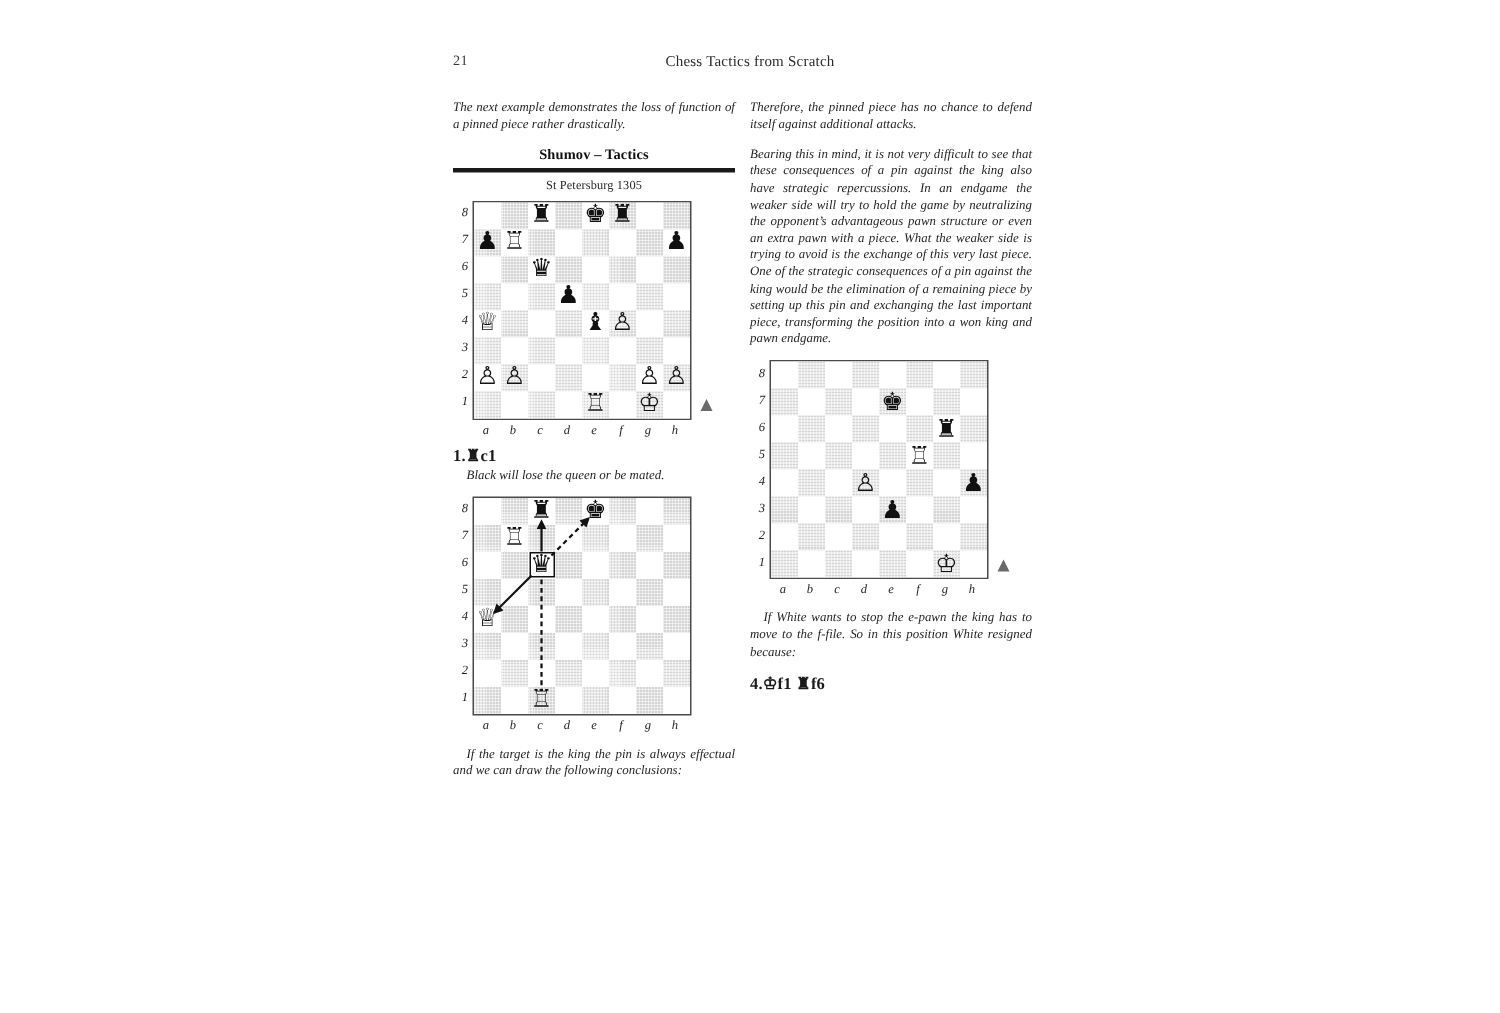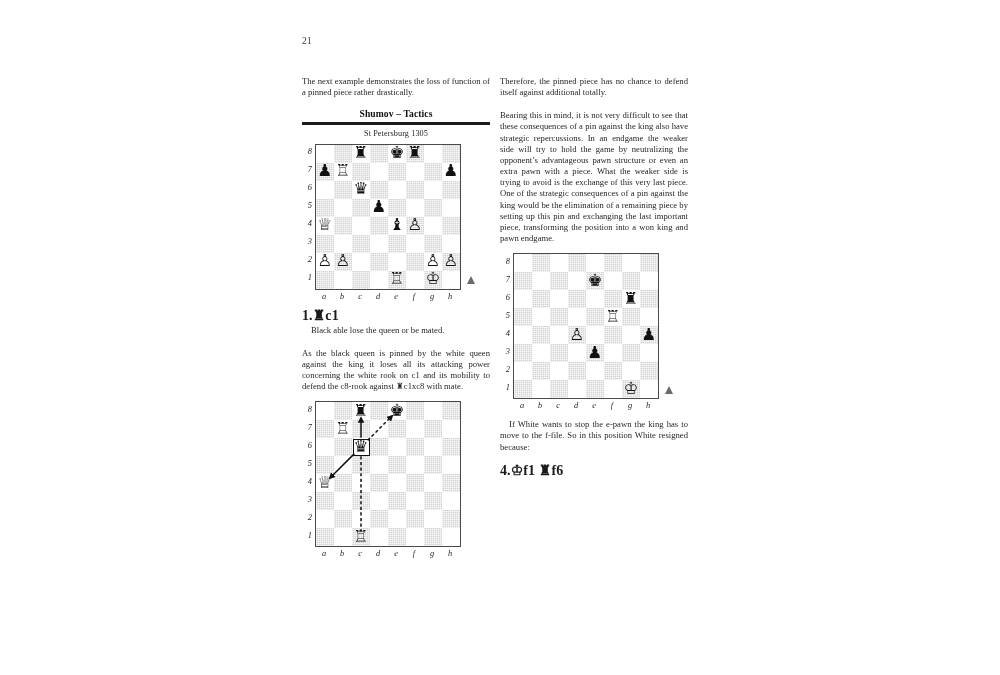--- a/index.html
+++ b/index.html
@@ -30,27 +30,28 @@
     letter-spacing:.15px;
   }
   
   .col{
     position:absolute;top:64px;width:188px;
   }
   .col-left{left:302px;}
   .col-right{left:500px;}
 
   p.txt{
-    margin:12px 0 9px 0;
+    margin:2px 0 9px 0;
     font-size:8.6px;
     line-height:11.15px;
     text-align:justify;
     text-justify:inter-word;
     color:#1f1f1f;
     letter-spacing:.02px;
+    font-style:italic;
   }
   p.indent{text-indent:9px;}
   p.tight{margin-bottom:0;}
 
   
   .gamehead{
     margin:10px 0 0 0;
     text-align:center;
   }
   .gamehead .players{
@@ -108,36 +109,37 @@
     border-right:4.6px solid transparent;
     border-bottom:8px solid #6a6a6a;
   }
   .hl-box{
     position:absolute;
     border:1.4px solid #111;
     box-sizing:border-box;
     background:transparent;
   }
   .movetext{
-    font-size:14px;
+    font-size:11px;
     font-weight:bold;
     margin:4px 0 0 0;
     letter-spacing:.1px;
   }
   svg.arrows{
     position:absolute;left:0;top:0;overflow:visible;
   }
 </style>
 </head>
 <body>
 
 <div class="page">
 
   <div class="runhead">
     <div class="folio">21</div>
+    <div class="booktitle">Chess Tactics from Scratch</div>
   </div>
 
   <div class="col col-left">
 
     <p class="txt">The next example demonstrates the loss of function of a pinned piece rather drastically.</p>
 
     <div class="gamehead">
       <div class="players">Shumov – Tactics</div>
       <div class="rule"></div>
       <div class="event">St Petersburg 1305</div>
@@ -240,23 +242,22 @@
         <div class="filelabel" style="left: 49px; top: 148px; width: 18px;">c</div>
         <div class="filelabel" style="left: 67px; top: 148px; width: 18px;">d</div>
         <div class="filelabel" style="left: 85px; top: 148px; width: 18px;">e</div>
         <div class="filelabel" style="left: 103px; top: 148px; width: 18px;">f</div>
         <div class="filelabel" style="left: 121px; top: 148px; width: 18px;">g</div>
         <div class="filelabel" style="left: 139px; top: 148px; width: 18px;">h</div>
         <div class="tomove" style="left: 165px; top: 132.84px;"></div>
       </div>
 
     <p class="movetext">1.♜c1</p>
-    <p class="txt indent tight" style="margin-top:1px;margin-bottom:9px;">Black able lose the queen or be mated.</p>
-
-    <p class="txt">As the black queen is pinned by the white queen against the king it loses all its attacking power concerning the white rook on c1 and its mobility to defend the c8-rook against ♜c1xc8 with mate.</p>
+    <p class="txt indent tight" style="margin-top:1px;margin-bottom:9px;">Black will lose the queen or be mated.</p>
+
 
     <div class="diagwrap" id="wrap-1" style="height: 159px; margin-top: 6px;">
         <div class="board" style="left: 13px; top: 0px; width: 144px; height: 144px;">
           <div class="sq light" style="left: 0px; top: 0px; width: 18px; height: 18px;"></div>
           <div class="sq dark" style="left: 18px; top: 0px; width: 18px; height: 18px;"></div>
           <div class="sq light" style="left: 36px; top: 0px; width: 18px; height: 18px;"></div>
           <div class="sq dark" style="left: 54px; top: 0px; width: 18px; height: 18px;"></div>
           <div class="sq light" style="left: 72px; top: 0px; width: 18px; height: 18px;"></div>
           <div class="sq dark" style="left: 90px; top: 0px; width: 18px; height: 18px;"></div>
           <div class="sq light" style="left: 108px; top: 0px; width: 18px; height: 18px;"></div>
@@ -347,25 +348,26 @@
         <div class="filelabel" style="left: 13px; top: 148px; width: 18px;">a</div>
         <div class="filelabel" style="left: 31px; top: 148px; width: 18px;">b</div>
         <div class="filelabel" style="left: 49px; top: 148px; width: 18px;">c</div>
         <div class="filelabel" style="left: 67px; top: 148px; width: 18px;">d</div>
         <div class="filelabel" style="left: 85px; top: 148px; width: 18px;">e</div>
         <div class="filelabel" style="left: 103px; top: 148px; width: 18px;">f</div>
         <div class="filelabel" style="left: 121px; top: 148px; width: 18px;">g</div>
         <div class="filelabel" style="left: 139px; top: 148px; width: 18px;">h</div>
       </div>
 
+    <p class="txt indent" style="margin-top:7px;">If the target is the king the pin is always effectual and we can draw the following conclusions:</p>
   </div>
 
   <div class="col col-right">
 
-    <p class="txt">Therefore, the pinned piece has no chance to defend itself against additional totally.</p>
+    <p class="txt">Therefore, the pinned piece has no chance to defend itself against additional attacks.</p>
     <p class="txt">Bearing this in mind, it is not very difficult to see that these consequences of a pin against the king also have strategic repercussions. In an endgame the weaker side will try to hold the game by neutralizing the opponent’s advantageous pawn structure or even an extra pawn with a piece. What the weaker side is trying to avoid is the exchange of this very last piece. One of the strategic consequences of a pin against the king would be the elimination of a remaining piece by setting up this pin and exchanging the last important piece, transforming the position into a won king and pawn endgame.</p>
 
 
     <div class="diagwrap" id="wrap-2" style="height: 159px; margin-top: 6px;">
         <div class="board" style="left: 13px; top: 0px; width: 144px; height: 144px;">
           <div class="sq light" style="left: 0px; top: 0px; width: 18px; height: 18px;"></div>
           <div class="sq dark" style="left: 18px; top: 0px; width: 18px; height: 18px;"></div>
           <div class="sq light" style="left: 36px; top: 0px; width: 18px; height: 18px;"></div>
           <div class="sq dark" style="left: 54px; top: 0px; width: 18px; height: 18px;"></div>
           <div class="sq light" style="left: 72px; top: 0px; width: 18px; height: 18px;"></div>

